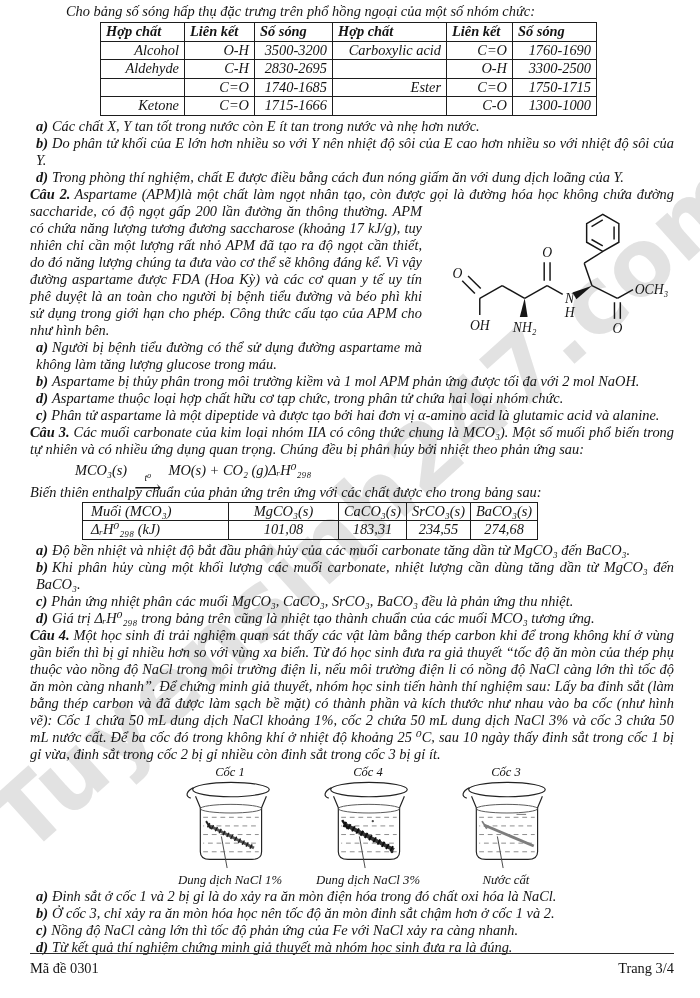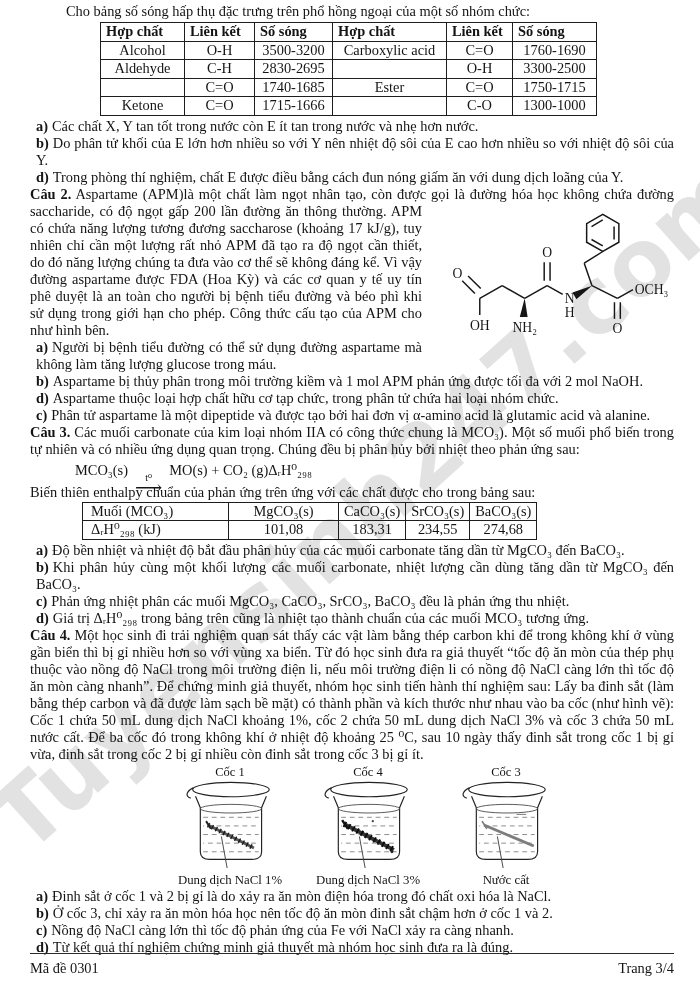--- a/index.html
+++ b/index.html
@@ -13,31 +13,31 @@
   .watermark{
     position:absolute;left:-130px;top:452px;width:1000px;
     text-align:center;
     font-family:"DejaVu Sans","Liberation Sans",sans-serif;
     font-size:92px;font-weight:bold;letter-spacing:1px;
     color:#c6c6c6;opacity:.5;
     transform:rotate(-42deg);
     white-space:nowrap;
     z-index:0;pointer-events:none;
   }
-  .page{position:relative;z-index:1;padding:3px 26px 0 30px;line-height:17px;}
+  .page{position:relative;z-index:1;padding:3px 26px 0 30px;line-height:17px;font-style:italic;}
   .para{text-align:justify;}
   .para b,.item>b{font-weight:bold;margin-right:4px;}
   .intro{text-indent:36px;}
   .item{padding-left:6px;text-align:justify;}
   table{border-collapse:collapse;table-layout:fixed;background:transparent;}
   th,td{border:1px solid #1d1d1d;padding:1px 5px;line-height:15.5px;
         font-size:14.4px;overflow:hidden;white-space:nowrap;}
   .ir-table{margin:2px 0 2px 70px;}
   .ir-table th{font-weight:bold;text-align:left;}
-  .ir-table td{text-align:center;}
+  .ir-table td{text-align:right;}
   .en-table{margin:1px 0 2px 52px;}
   .en-table td{text-align:center;}
   .en-table td:first-child{text-align:left;padding-left:8px;}
   .structure-float{
     float:right;width:244px;height:138px;margin:0 0 3px 8px;
   }
   .equation{margin-left:45px;display:flex;align-items:center;height:26px;}
   .eq-arrow{display:inline-flex;flex-direction:column;align-items:center;margin:0 7px;}
   .eq-arrow .t-label{font-size:10px;line-height:8px;margin-top:26px;}
   .eq-arrow .arr{font-size:19px;line-height:11px;}

